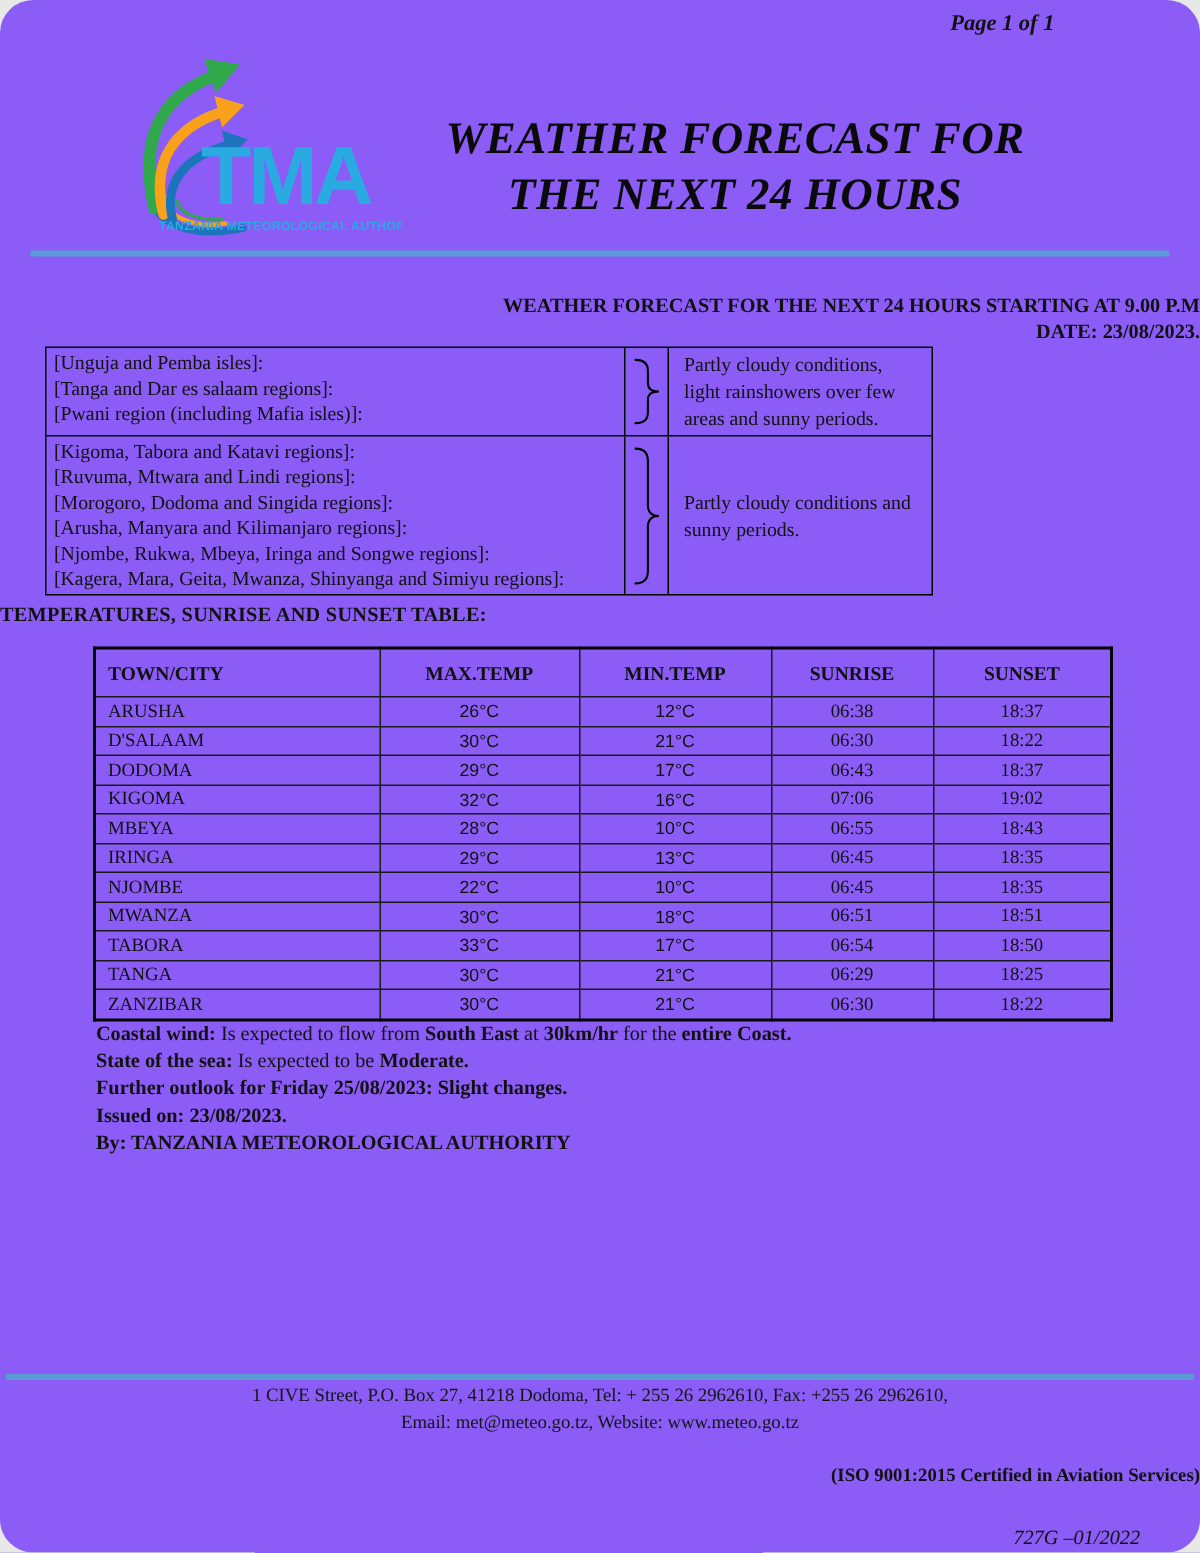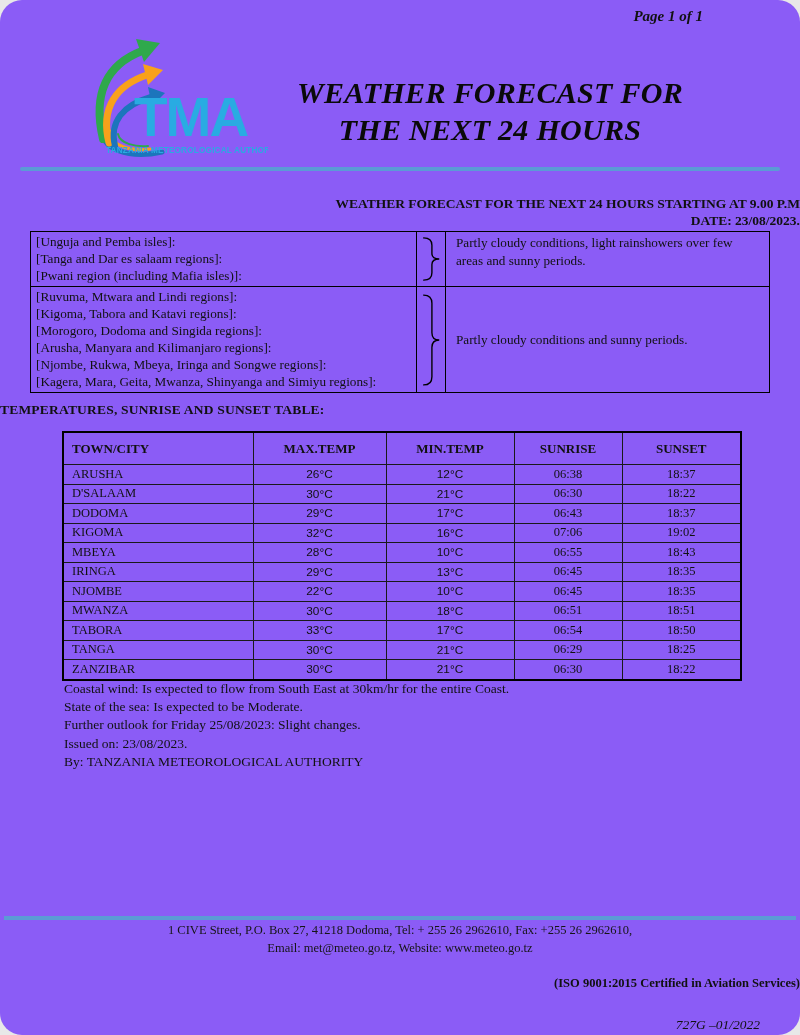--- a/index.html
+++ b/index.html
@@ -8,38 +8,38 @@
     font-family:"Liberation Serif",serif;color:#111;overflow:hidden;margin:0 auto;border-radius:22px;
   }
   .page-number{position:absolute;top:8px;right:97px;font-size:15px;font-weight:bold;font-style:italic;}
   .logo-svg{position:absolute;left:90px;top:36px;}
   .doc-title{
     position:absolute;left:270px;top:74px;width:440px;text-align:center;
     font-size:30px;font-weight:bold;font-style:italic;line-height:37px;letter-spacing:.3px;color:#0a0a0a;
   }
   .header-rule{position:absolute;top:167px;left:20px;width:760px;height:4px;background:var(--rule-blue,#5B9BD5);border-radius:2px;}
   .forecast-heading{position:absolute;top:196px;left:0;width:100%;text-align:right;font-weight:bold;font-size:13.5px;line-height:16.5px;}
-  .forecast-table{position:absolute;top:231px;left:30px;width:740px;border:1.5px solid #000;box-sizing:border-box;}
+  .forecast-table{position:absolute;top:231px;left:30px;width:592px;border:1.5px solid #000;box-sizing:border-box;}
   .f-row{display:grid;grid-template-columns:386px 29px auto;}
   .f-row + .f-row{border-top:1.5px solid #000;}
   .f-regions{border-right:1.5px solid #000;padding:1px 0 2px 5px;font-size:13.2px;line-height:17px;}
   .f-brace{border-right:1.5px solid #000;display:flex;align-items:center;justify-content:center;overflow:hidden;}
   .f-desc{font-size:13.2px;line-height:18px;padding:2px 10px;}
   .f-desc-center{display:flex;align-items:center;}
   .temp-title{position:absolute;top:402px;left:0;width:100%;text-align:left;font-weight:bold;font-size:13.5px;letter-spacing:.2px;}
   .temp-table{position:absolute;top:431px;left:62px;width:678px;border-collapse:collapse;border:2px solid #000;table-layout:fixed;}
   .temp-table th,.temp-table td{border:1.5px solid #1a1a1a;}
   .temp-table th{height:29px;font-size:13px;text-align:center;font-weight:bold;}
   .temp-table td{height:18.5px;font-size:12.5px;text-align:center;padding:0;}
   .temp-table th:first-child,.temp-table td:first-child{text-align:left;padding-left:8px;}
   .temp-table td:nth-child(2),.temp-table td:nth-child(3){font-family:"Liberation Sans",sans-serif;font-size:11.8px;}
   .temp-table col.c1{width:190px}.temp-table col.c2{width:133px}.temp-table col.c3{width:128px}
   .temp-table col.c4{width:108px}.temp-table col.c5{width:119px}
   .notes{position:absolute;top:680px;left:64px;width:690px;font-size:13.5px;line-height:18.2px;}
-  .notes .b{font-weight:normal;}
+  .notes .b{font-weight:bold;}
   .footer-rule{position:absolute;top:916px;left:4px;width:792px;height:3.5px;background:var(--rule-blue,#5B9BD5);}
   .footer-text{position:absolute;top:921px;left:0;width:100%;text-align:center;font-size:12.5px;line-height:18px;color:#151515;}
   .iso-line{position:absolute;top:976px;left:0;width:100%;text-align:right;font-size:12.5px;font-weight:bold;}
   .footer-code{position:absolute;top:986px;right:40px;font-size:13.5px;font-style:italic;margin-top:31px;}
 </style>
 </head>
 <body>
 
 <div class="page">
 
@@ -82,22 +82,22 @@
         </div>
       <div class="f-brace">
         <svg width="22" height="48" viewBox="0 0 24 50">
           <path d="M4,2 Q13,2 13,10 L13,19 Q13,25 21,25 Q13,25 13,31 L13,40 Q13,48 4,48" stroke="#000" stroke-width="1.5" fill="none" stroke-linecap="round"></path>
         </svg>
       </div>
       <div class="f-desc">Partly cloudy conditions, light rainshowers over few areas and sunny periods.</div>
     </div>
     <div class="f-row">
       <div class="f-regions">
+          <div class="f-region-line">[Kigoma, Tabora and Katavi regions]:</div>
           <div class="f-region-line">[Ruvuma, Mtwara and Lindi regions]:</div>
-          <div class="f-region-line">[Kigoma, Tabora and Katavi regions]:</div>
           <div class="f-region-line">[Morogoro, Dodoma and Singida regions]:</div>
           <div class="f-region-line">[Arusha, Manyara and Kilimanjaro regions]:</div>
           <div class="f-region-line">[Njombe, Rukwa, Mbeya, Iringa and Songwe regions]:</div>
           <div class="f-region-line">[Kagera, Mara, Geita, Mwanza, Shinyanga and Simiyu regions]:</div>
         </div>
       <div class="f-brace">
         <svg width="22" height="100" viewBox="0 0 24 102">
           <path d="M4,2 Q13,2 13,11 L13,43 Q13,51 21,51 Q13,51 13,59 L13,91 Q13,100 4,100" stroke="#000" stroke-width="1.5" fill="none" stroke-linecap="round"></path>
         </svg>
       </div>

